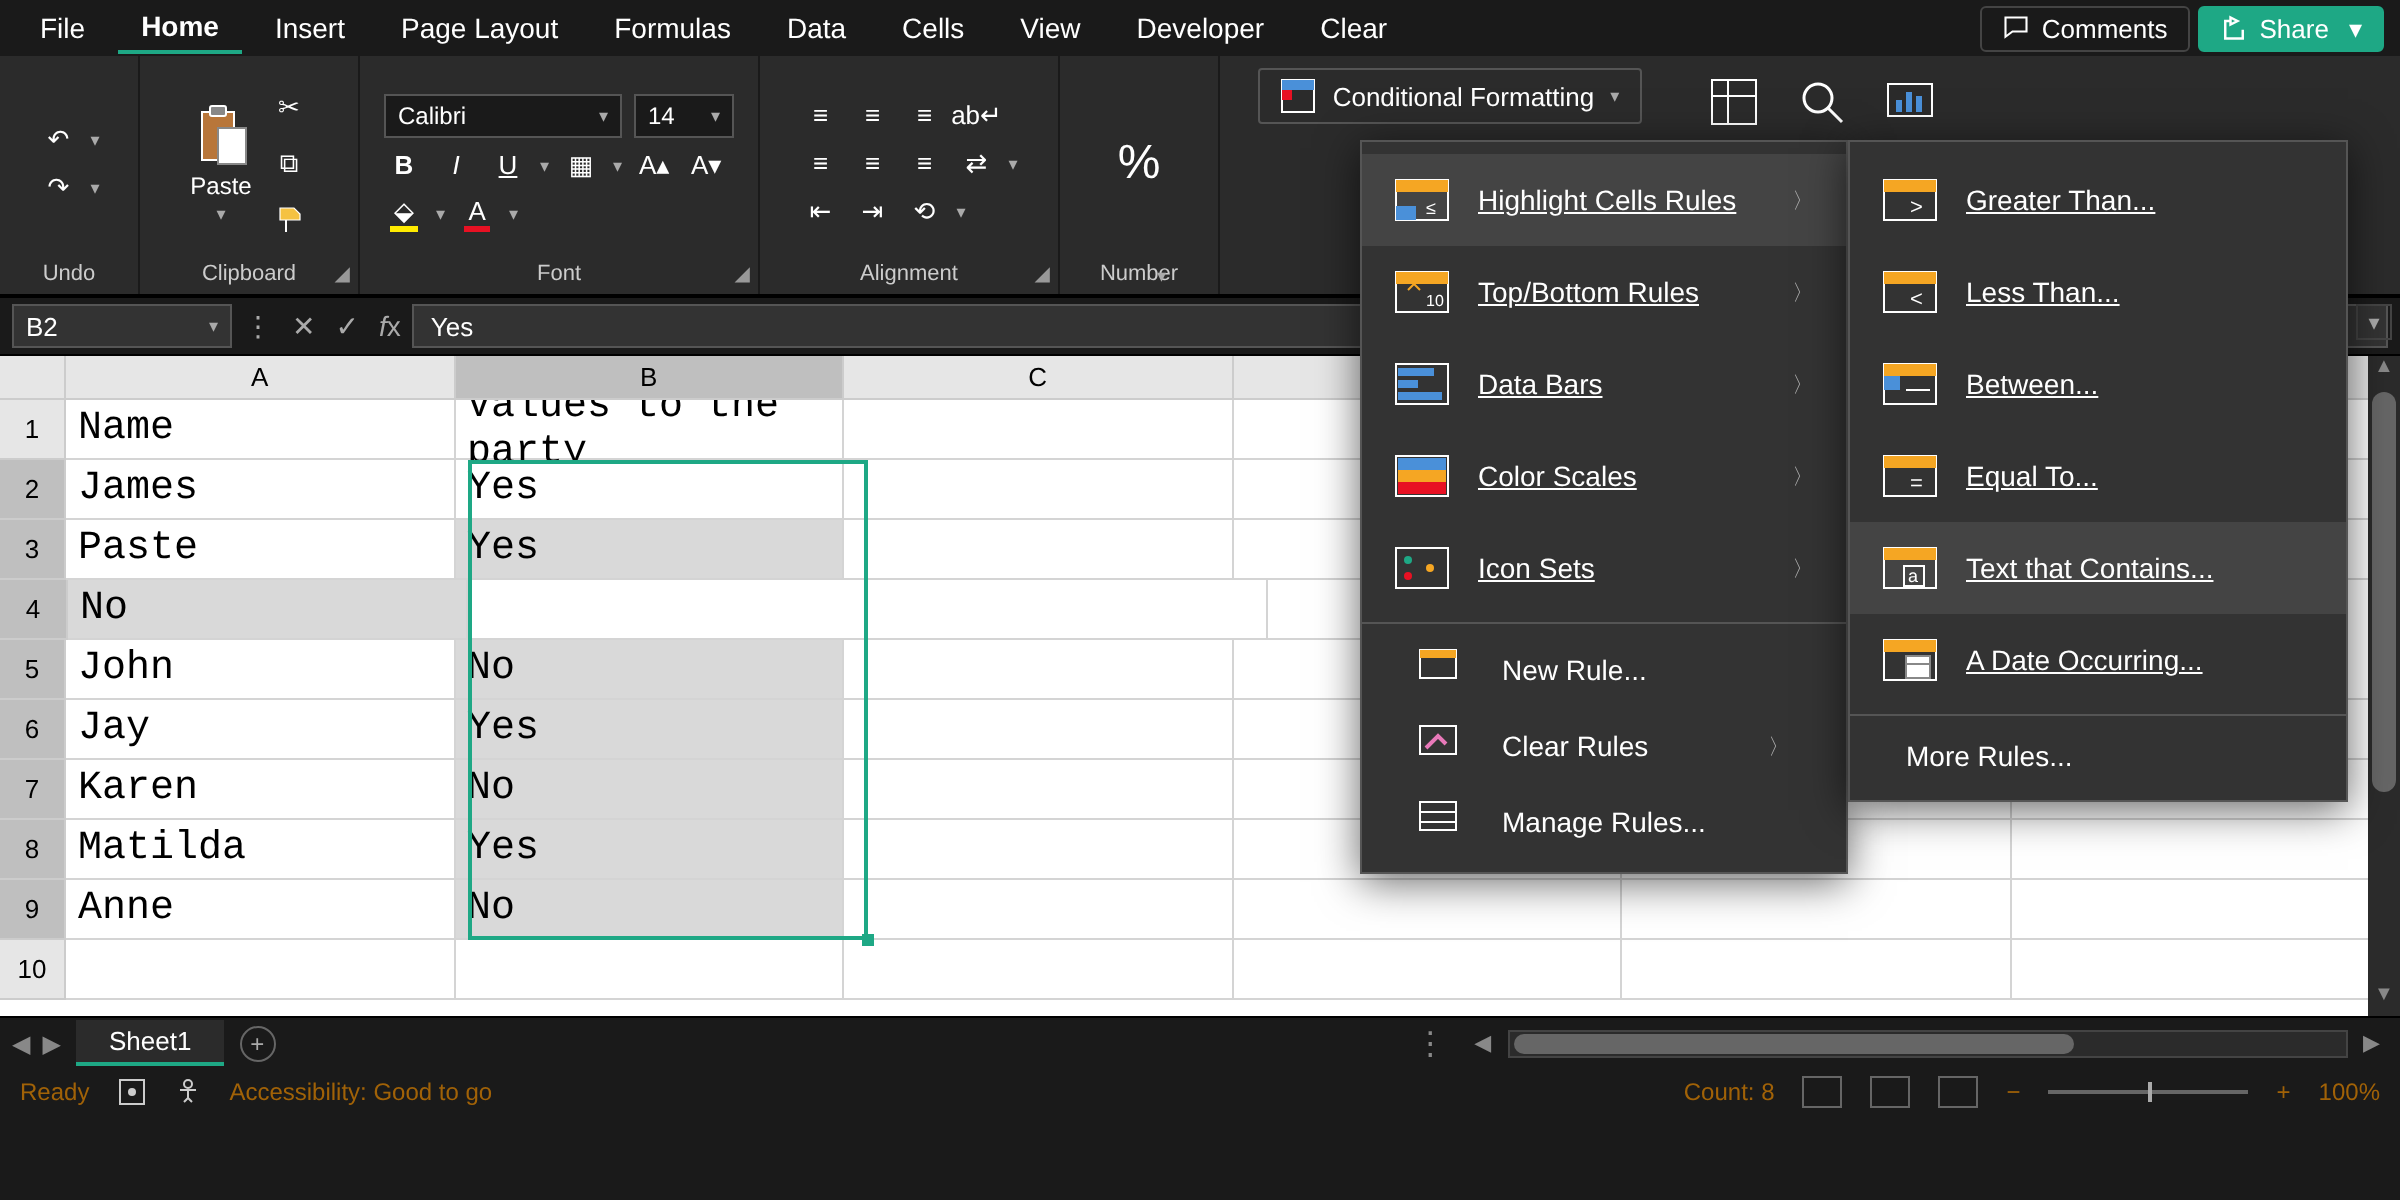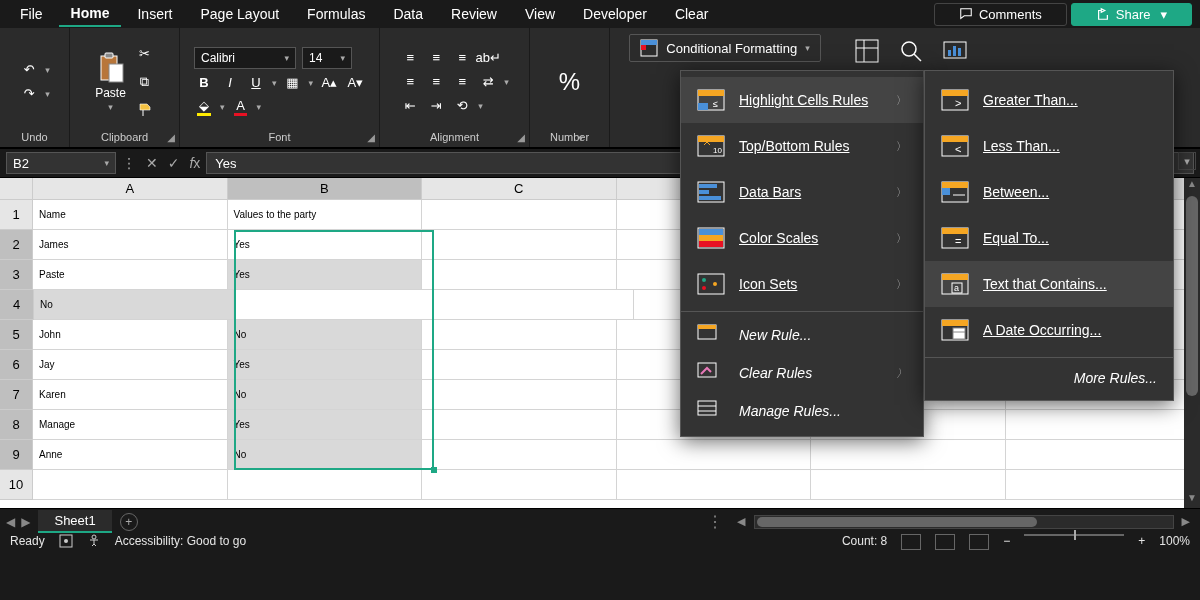--- a/index.html
+++ b/index.html
@@ -3,34 +3,34 @@
 <meta charset="utf-8">
 <style>
 * { box-sizing: border-box; margin: 0; padding: 0; font-family: "Segoe UI", Arial, sans-serif; }
 body { background: #1a1a1a; color: #fff; width: 1200px; height: 600px; overflow: hidden; position: relative; }
 
 
 .menubar { display: flex; align-items: center; height: 28px; background: #1a1a1a; padding: 0 8px; gap: 4px; }
 .menubar .tab { padding: 4px 12px; font-size: 14px; cursor: pointer; color: #fff; }
 .menubar .tab.active { border-bottom: 2px solid #1ea885; font-weight: 600; }
 .menubar .spacer { flex: 1; }
-.menubar .btn { display: flex; align-items: center; gap: 6px; padding: 3px 24px; border: 1px solid #444; border-radius: 3px; font-size: 13px; cursor: pointer; }
+.menubar .btn { display: flex; align-items: center; gap: 6px; padding: 3px 10px; border: 1px solid #444; border-radius: 3px; font-size: 13px; cursor: pointer; }
 .menubar .btn.share { background: #1ea885; border-color: #1ea885; color: #fff; }
 .menubar .btn.share .chev { margin-left: 4px; }
 
 
 .ribbon { display: flex; background: #2b2b2b; height: 120px; border-bottom: 1px solid #000; }
 .ribbon-group { display: flex; flex-direction: column; align-items: center; justify-content: space-between; padding: 6px 10px 2px; border-right: 1px solid #1a1a1a; position: relative; }
 .ribbon-group .label { font-size: 11px; color: #ccc; padding: 2px 0; }
 .ribbon-group .launcher { position: absolute; right: 4px; bottom: 4px; font-size: 10px; color: #999; }
 .ribbon-body { flex: 1; display: flex; flex-direction: column; justify-content: center; gap: 4px; }
 .ribbon-row { display: flex; align-items: center; gap: 6px; }
 .mini-icon { width: 20px; height: 20px; display: flex; align-items: center; justify-content: center; font-size: 13px; color: #fff; }
 .big-icon { width: 32px; height: 32px; display: flex; align-items: center; justify-content: center; }
-.font-name { width: 102px; height: 22px; background: #1a1a1a; border: 1px solid #555; font-size: 12px; color: #fff; padding: 0 6px; display: flex; align-items: center; justify-content: space-between; }
+.font-name { width: 119px; height: 22px; background: #1a1a1a; border: 1px solid #555; font-size: 12px; color: #fff; padding: 0 6px; display: flex; align-items: center; justify-content: space-between; }
 .font-size { width: 50px; height: 22px; background: #1a1a1a; border: 1px solid #555; font-size: 12px; color: #fff; padding: 0 6px; display: flex; align-items: center; justify-content: space-between; }
 .caret { font-size: 9px; color: #aaa; }
 
 .cf-btn { display: flex; align-items: center; gap: 8px; padding: 4px 10px; background: #2b2b2b; border: 1px solid #555; border-radius: 2px; font-size: 13px; cursor: pointer; }
 .cf-btn .cf-ico { width: 18px; height: 18px; }
 
 
 .formula-bar { display: flex; align-items: center; height: 30px; background: #1a1a1a; border-top: 1px solid #000; border-bottom: 1px solid #000; padding: 0 6px; gap: 6px; }
 .namebox { width: 110px; height: 22px; background: #333; border: 1px solid #555; color: #fff; font-size: 13px; padding: 0 6px; display: flex; align-items: center; justify-content: space-between; }
 .fx-area { display: flex; align-items: center; gap: 10px; color: #aaa; font-size: 14px; }
@@ -39,49 +39,49 @@
 
 .grid-wrap { position: relative; background: #fff; color: #000; height: 330px; overflow: hidden; }
 .col-headers { display: flex; background: #e6e6e6; position: sticky; top: 0; }
 .corner { width: 34px; height: 22px; background: #e6e6e6; border-right: 1px solid #ccc; border-bottom: 1px solid #ccc; }
 .col-h { height: 22px; border-right: 1px solid #ccc; border-bottom: 1px solid #ccc; text-align: center; font-size: 13px; display: flex; align-items: center; justify-content: center; background: #e6e6e6; }
 .col-h.sel { background: #bfbfbf; }
 .col-A { width: 200px; } .col-B { width: 200px; } .col-C { width: 200px; } .col-D { width: 200px; } .col-E { width: 200px; } .col-F { width: 200px; }
 .grid-row { display: flex; height: 30px; }
 .row-h { width: 34px; background: #e6e6e6; border-right: 1px solid #ccc; border-bottom: 1px solid #ccc; font-size: 13px; display: flex; align-items: center; justify-content: center; }
 .row-h.sel { background: #bfbfbf; }
-.cell { border-right: 1px solid #d4d4d4; border-bottom: 1px solid #d4d4d4; font-size: 10px; padding: 2px 6px; display: flex; align-items: center; background: #fff; font-family: Liberation Sans, sans-serif; }
+.cell { border-right: 1px solid #d4d4d4; border-bottom: 1px solid #d4d4d4; font-size: 20px; padding: 2px 6px; display: flex; align-items: center; background: #fff; font-family: Liberation Mono, monospace; }
 .cell.selcol { background: #d9d9d9; }
 .sel-outline { position: absolute; border: 2px solid #1ea885; pointer-events: none; }
 .fill-handle { position: absolute; width: 6px; height: 6px; background: #1ea885; }
 
 
 .menu { position: absolute; background: #333; border: 1px solid #555; box-shadow: 0 4px 20px rgba(0,0,0,0.6); padding: 6px 0; z-index: 100; }
 .menu-item { display: flex; align-items: center; gap: 14px; padding: 12px 16px; font-size: 14px; color: #fff; cursor: pointer; position: relative; min-width: 230px; }
 .menu-item:hover, .menu-item.hover { background: #444; }
 .menu-item .mi-icon { width: 28px; height: 22px; flex-shrink: 0; }
 .menu-item .mi-label { flex: 1; }
 .menu-item .mi-label u { text-decoration: underline; }
 .menu-item .mi-arrow { font-size: 11px; color: #aaa; }
 .menu-sep { height: 1px; background: #555; margin: 4px 0; }
-.menu-item.compact { padding: 8px 16px; min-width: 220px; font-style: italic; }
+.menu-item.compact { padding: 8px 28px; min-width: 220px; }
 
 
 .sheet-tabs { display: flex; align-items: center; height: 26px; background: #1a1a1a; border-top: 1px solid #000; padding: 0 6px; gap: 8px; }
 .sheet-nav { color: #888; font-size: 12px; display: flex; gap: 6px; }
 .sheet-tab { background: #2b2b2b; padding: 3px 16px; font-size: 13px; border-bottom: 2px solid #1ea885; color: #fff; }
 .add-sheet { width: 18px; height: 18px; border: 1px solid #666; border-radius: 50%; display: flex; align-items: center; justify-content: center; font-size: 12px; color: #aaa; }
 .hscroll { flex: 1; display: flex; align-items: center; justify-content: flex-end; gap: 4px; }
 .hscroll .track { width: 420px; height: 14px; background: #2b2b2b; border: 1px solid #444; position: relative; }
 .hscroll .thumb { position: absolute; left: 2px; top: 1px; width: 280px; height: 10px; background: #666; border-radius: 5px; }
 .hscroll .arr { color: #888; font-size: 11px; padding: 0 4px; }
 .grip { color: #888; padding: 0 6px; }
 
 
-.status-bar { display: flex; height: 24px; background: #1a1a1a; padding: 0 10px; gap: 14px; font-size: 12px; color: #e5e5e5; }
+.status-bar { display: flex; align-items: center; height: 24px; background: #1a1a1a; padding: 0 10px; gap: 14px; font-size: 12px; color: #a16207; }
 .status-bar .spacer { flex: 1; }
 .view-btn { width: 20px; height: 16px; border: 1px solid #666; }
 .zoom-slider { width: 100px; height: 2px; background: #666; position: relative; }
 .zoom-slider::before { content: ''; position: absolute; left: 50%; top: -4px; width: 2px; height: 10px; background: #aaa; }
 
 
 .vscroll { position: absolute; right: 0; top: 178px; width: 16px; height: 330px; background: #2b2b2b; display: flex; flex-direction: column; }
 .vscroll .arr { height: 16px; text-align: center; font-size: 10px; color: #888; }
 .vscroll .track { flex: 1; position: relative; }
 .vscroll .thumb { position: absolute; top: 2px; left: 2px; right: 2px; height: 200px; background: #666; border-radius: 6px; }
@@ -97,21 +97,21 @@
 </head>
 <body>
 
 <div class="menubar">
   <div class="tab">File</div>
   <div class="tab active">Home</div>
   <div class="tab">Insert</div>
   <div class="tab">Page Layout</div>
   <div class="tab">Formulas</div>
   <div class="tab">Data</div>
-  <div class="tab">Review</div>
+  <div class="tab">Cells</div>
   <div class="tab">View</div>
   <div class="tab">Developer</div>
   <div class="tab">Clear</div>
   <div class="spacer"></div>
   <div class="btn">
     <span>
       <svg width="14" height="14" viewBox="0 0 16 16">
           <path fill="none" stroke="#fff" stroke-width="1.2" d="M2 2h12v8H6l-4 3V2z"></path>
         </svg>
     </span>
@@ -375,21 +375,21 @@
         <div class="row-h sel">7</div>
         <div class="cell col-A">Karen</div>
         <div class="cell col-B selcol">No</div>
         <div class="cell col-C"></div>
         <div class="cell col-D"></div>
         <div class="cell col-E"></div>
         <div class="cell col-F"></div>
       </div>
       <div class="grid-row">
         <div class="row-h sel">8</div>
-        <div class="cell col-A">Manage</div>
+        <div class="cell col-A">Matilda</div>
         <div class="cell col-B selcol">Yes</div>
         <div class="cell col-C"></div>
         <div class="cell col-D"></div>
         <div class="cell col-E"></div>
         <div class="cell col-F"></div>
       </div>
       <div class="grid-row">
         <div class="row-h sel">9</div>
         <div class="cell col-A">Anne</div>
         <div class="cell col-B selcol">No</div>
@@ -573,21 +573,21 @@
           <rect x="1" y="1" width="26" height="20" fill="none" stroke="#fff"></rect>
           <rect x="1" y="1" width="26" height="6" fill="#f5a623"></rect>
           <rect x="12" y="9" width="12" height="11" fill="#fff" stroke="#888"></rect>
           <line x1="12" y1="13" x2="24" y2="13" stroke="#888"></line>
         </svg>
       </span>
     <span class="mi-label"><u>A Date Occurring...</u></span>
   </div>
   <div class="menu-sep"></div>
   <div class="menu-item compact" style="justify-content:center">
-    <span class="mi-label" style="text-align:right">More Rules...</span>
+    <span class="mi-label" style="text-align:left">More Rules...</span>
   </div>
 </div>
 
 <div class="sheet-tabs">
   <div class="sheet-nav">
       <span>◀</span>
       <span>▶</span>
     </div>
   <div class="sheet-tab">Sheet1</div>
   <div class="add-sheet">+</div>

